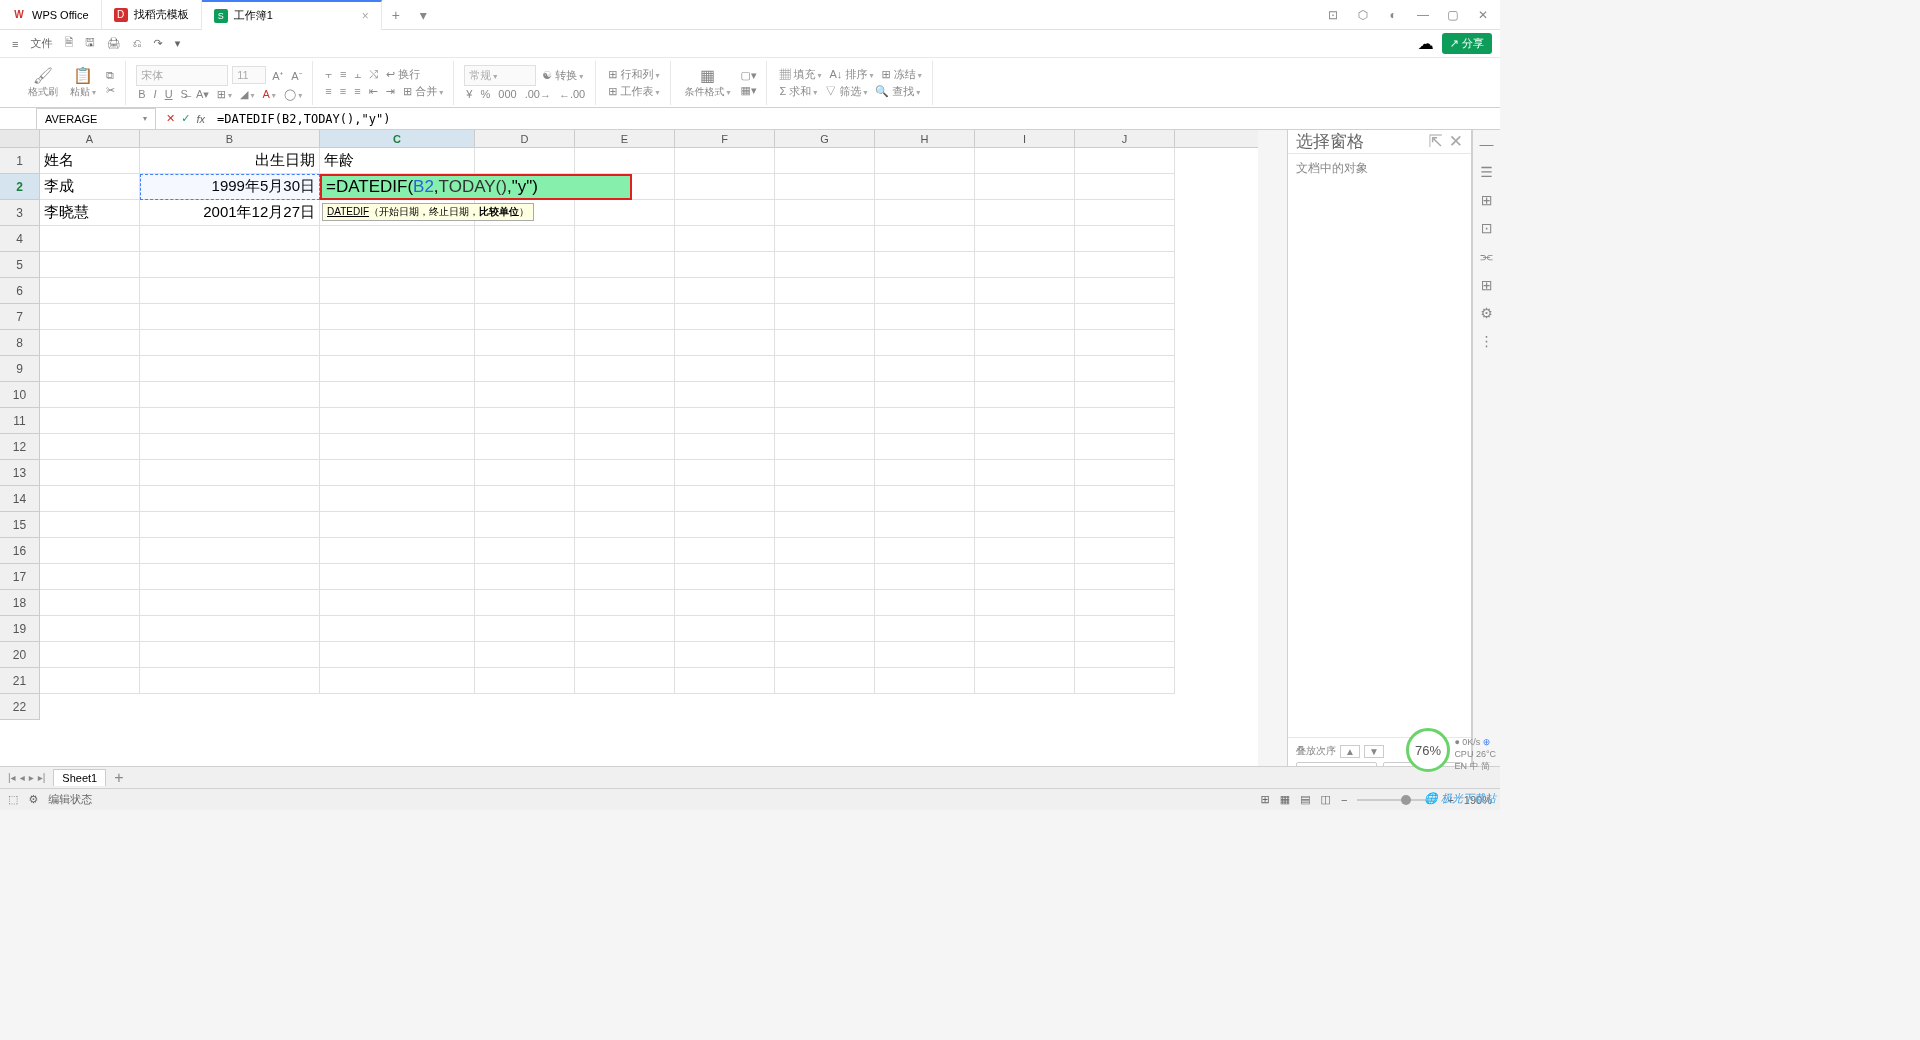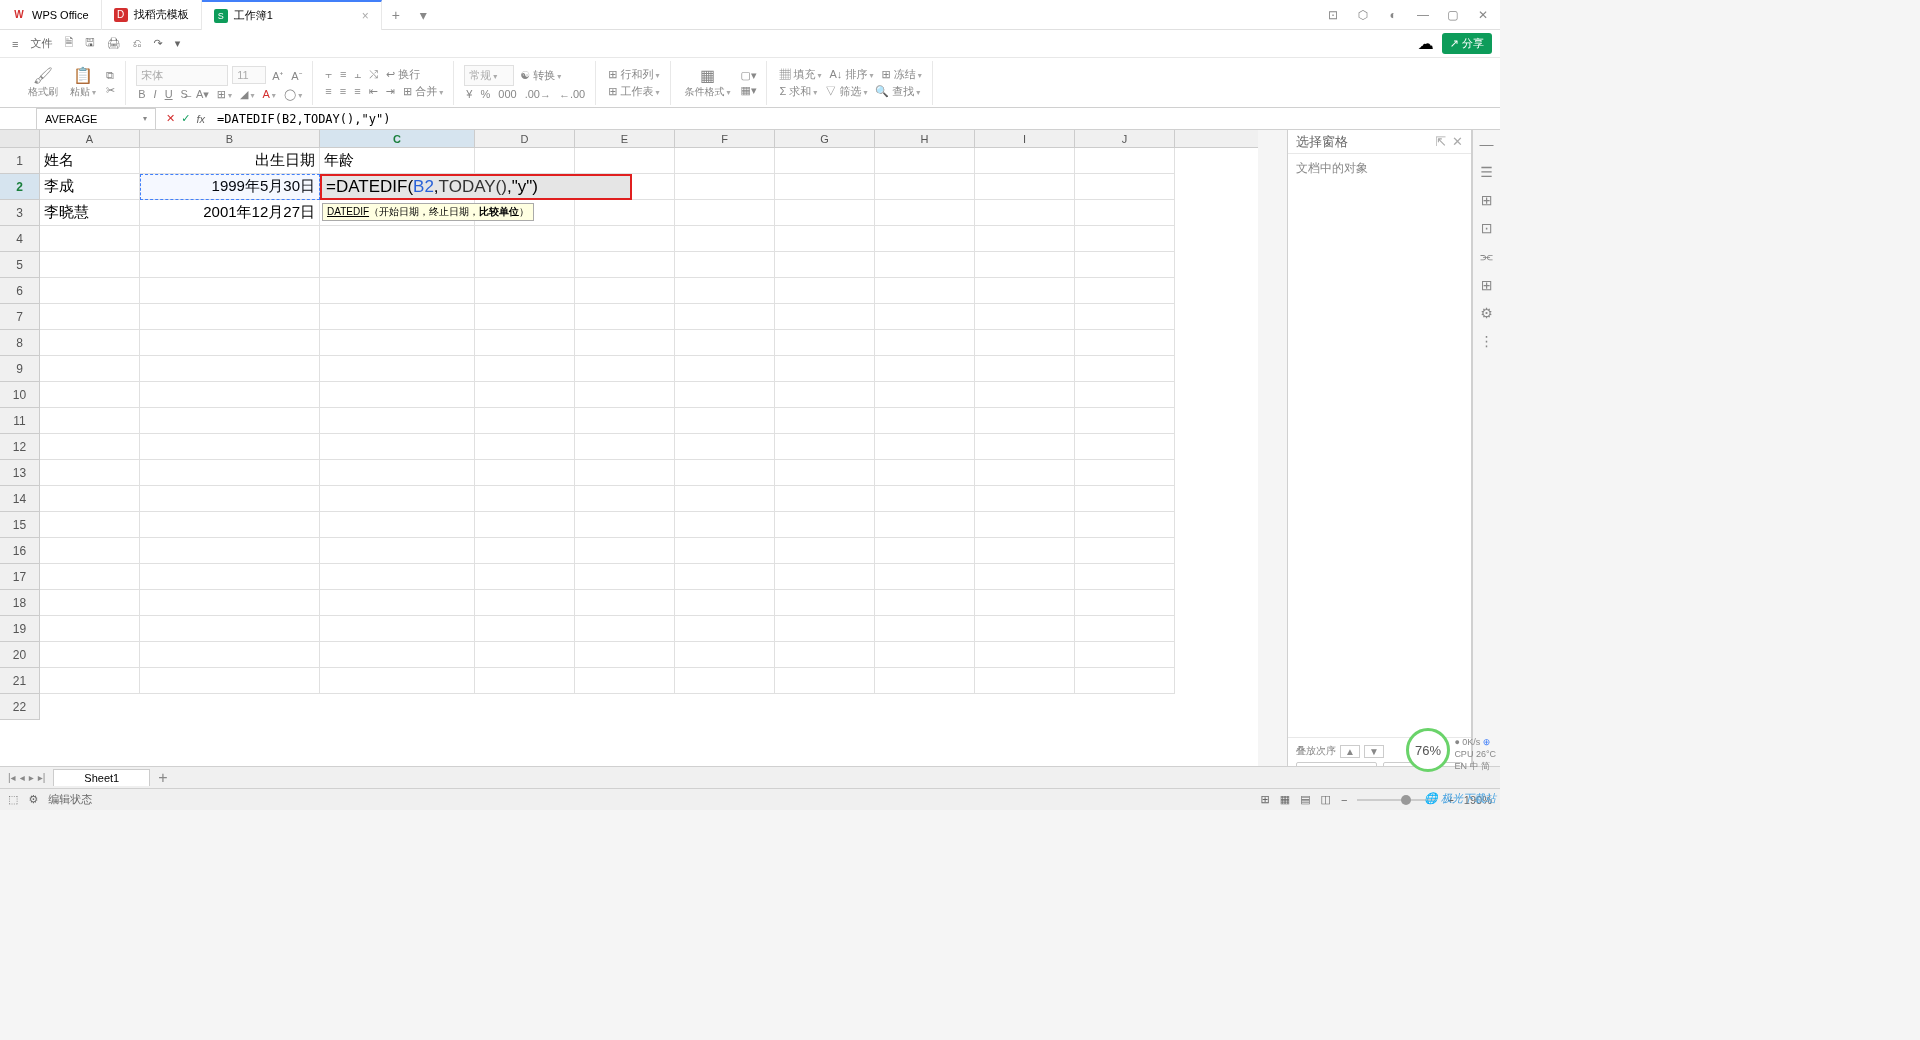--- a/index.html
+++ b/index.html
@@ -72,46 +72,46 @@
 .cell.right { justify-content: flex-end; }
 .cell-A { width: 100px; }
 .cell-B { width: 180px; }
 .cell-C { width: 155px; }
 .cell-D, .cell-E, .cell-F, .cell-G, .cell-H, .cell-I, .cell-J { width: 100px; }
 
 
 .ref-highlight { position: absolute; border: 1.5px dashed #417ff9; background: rgba(65,127,249,0.05); pointer-events: none; }
 
 
-.edit-overlay { position: absolute; border: 2.5px solid #e01f1f; background: #e5e5e5; z-index: 5; display: flex; align-items: center; padding: 0 4px; font-size: 17px; font-family: "SimSun", serif; }
+.edit-overlay { position: absolute; border: 2.5px solid #e01f1f; background: #86efac; z-index: 5; display: flex; align-items: center; padding: 0 4px; font-size: 17px; font-family: "SimSun", serif; }
 .edit-overlay .tok-black { color: #000; }
 .edit-overlay .tok-blue { color: #2962d9; }
 .edit-overlay .tok-func { color: #333; }
 
 
 .func-tooltip { position: absolute; border: 1px solid #aaa; background: #ffffe1; font-size: 10px; padding: 1px 4px; z-index: 6; font-family: "SimSun"; }
 .func-tooltip .bold { font-weight: bold; }
 
 
 .side-panel { position: absolute; top: 130px; right: 28px; width: 185px; bottom: 22px; background: #fff; border-left: 1px solid #d0d0d0; border-right: 1px solid #d0d0d0; }
-.side-header { height: 24px; display: flex; align-items: center; padding: 0 8px; font-size: 13px; color: #666; border-bottom: 1px solid #e8e8e8; }
+.side-header { height: 24px; display: flex; align-items: center; padding: 0 8px; font-size: 17px; color: #666; border-bottom: 1px solid #e8e8e8; }
 .side-header-controls { margin-left: auto; display: flex; gap: 6px; color: #aaa; }
 .side-sub { padding: 6px 8px; font-size: 12px; color: #888; }
 .side-content { height: 440px; border: 0; margin: 6px 8px; background: #fff; }
 .side-bottom { position: absolute; bottom: 0; left: 0; right: 0; padding: 6px 8px; font-size: 10px; color: #888; border-top: 1px solid #e8e8e8; display: flex; align-items: center; gap: 8px; }
 .side-bottom-row2 { display: flex; gap: 6px; margin-top: 4px; }
 .side-btn { flex: 1; border: 1px solid #ccc; padding: 2px; text-align: center; border-radius: 2px; }
 
 
 .vtoolbar { position: absolute; top: 130px; right: 0; width: 28px; bottom: 22px; background: #f5f5f5; border-left: 1px solid #d0d0d0; display: flex; flex-direction: column; align-items: center; padding-top: 6px; gap: 12px; }
 .vtoolbar span { color: #888; font-size: 14px; cursor: pointer; }
 .bottom-tabs-bar { position: absolute; bottom: 22px; left: 0; right: 0; height: 22px; background: #f0f0f0; border-top: 1px solid #d0d0d0; display: flex; align-items: center; }
 .nav-arrows { display: flex; gap: 4px; padding: 0 8px; }
 .nav-arrows span { font-size: 10px; color: #888; cursor: pointer; }
-.sheet-tab { background: #fff; padding: 2px 30px; font-size: 11px; border: 1px solid #ccc; border-bottom: none; cursor: pointer; }
+.sheet-tab { background: #fff; padding: 2px 8px; font-size: 11px; border: 1px solid #ccc; border-bottom: none; cursor: pointer; }
 .add-sheet { padding: 0 8px; color: #888; cursor: pointer; }
 
 
 .status-bar { position: absolute; bottom: 0; left: 0; right: 0; height: 22px; background: #f0f0f0; border-top: 1px solid #d0d0d0; display: flex; align-items: center; padding: 0 8px; font-size: 11px; color: #666; gap: 10px; }
 .status-right { margin-left: auto; display: flex; align-items: center; gap: 10px; }
 .zoom-slider { width: 80px; height: 2px; background: #ccc; position: relative; }
 .zoom-slider::after { content: ""; position: absolute; left: 55%; top: -4px; width: 10px; height: 10px; background: #999; border-radius: 50%; }
 
 
 .perf-badge { position: absolute; right: 50px; bottom: 38px; width: 44px; height: 44px; border: 3px solid #6ad36a; border-radius: 50%; display: flex; align-items: center; justify-content: center; font-size: 13px; color: #555; background: #fff; }
@@ -215,21 +215,21 @@
         <span class="ribbon-small">≡</span>
         <span class="ribbon-small">⇤</span>
         <span class="ribbon-small">⇥</span>
         <span class="ribbon-small dropdown-arrow">⊞ 合并</span>
       </div>
     </div>
   </div>
   <div class="ribbon-group">
     <div class="ribbon-inline">
       <div class="ribbon-row">
-        <div class="ribbon-control dropdown-arrow" style="width:50px">常规</div>
+        <div class="ribbon-control dropdown-arrow" style="width:72px">常规</div>
         <span class="ribbon-small dropdown-arrow">☯ <span>转换</span></span>
       </div>
       <div class="ribbon-row">
         <span class="ribbon-small">¥</span>
         <span class="ribbon-small">%</span>
         <span class="ribbon-small">000</span>
         <span class="ribbon-small">.00→</span>
         <span class="ribbon-small">←.00</span>
       </div>
     </div>

